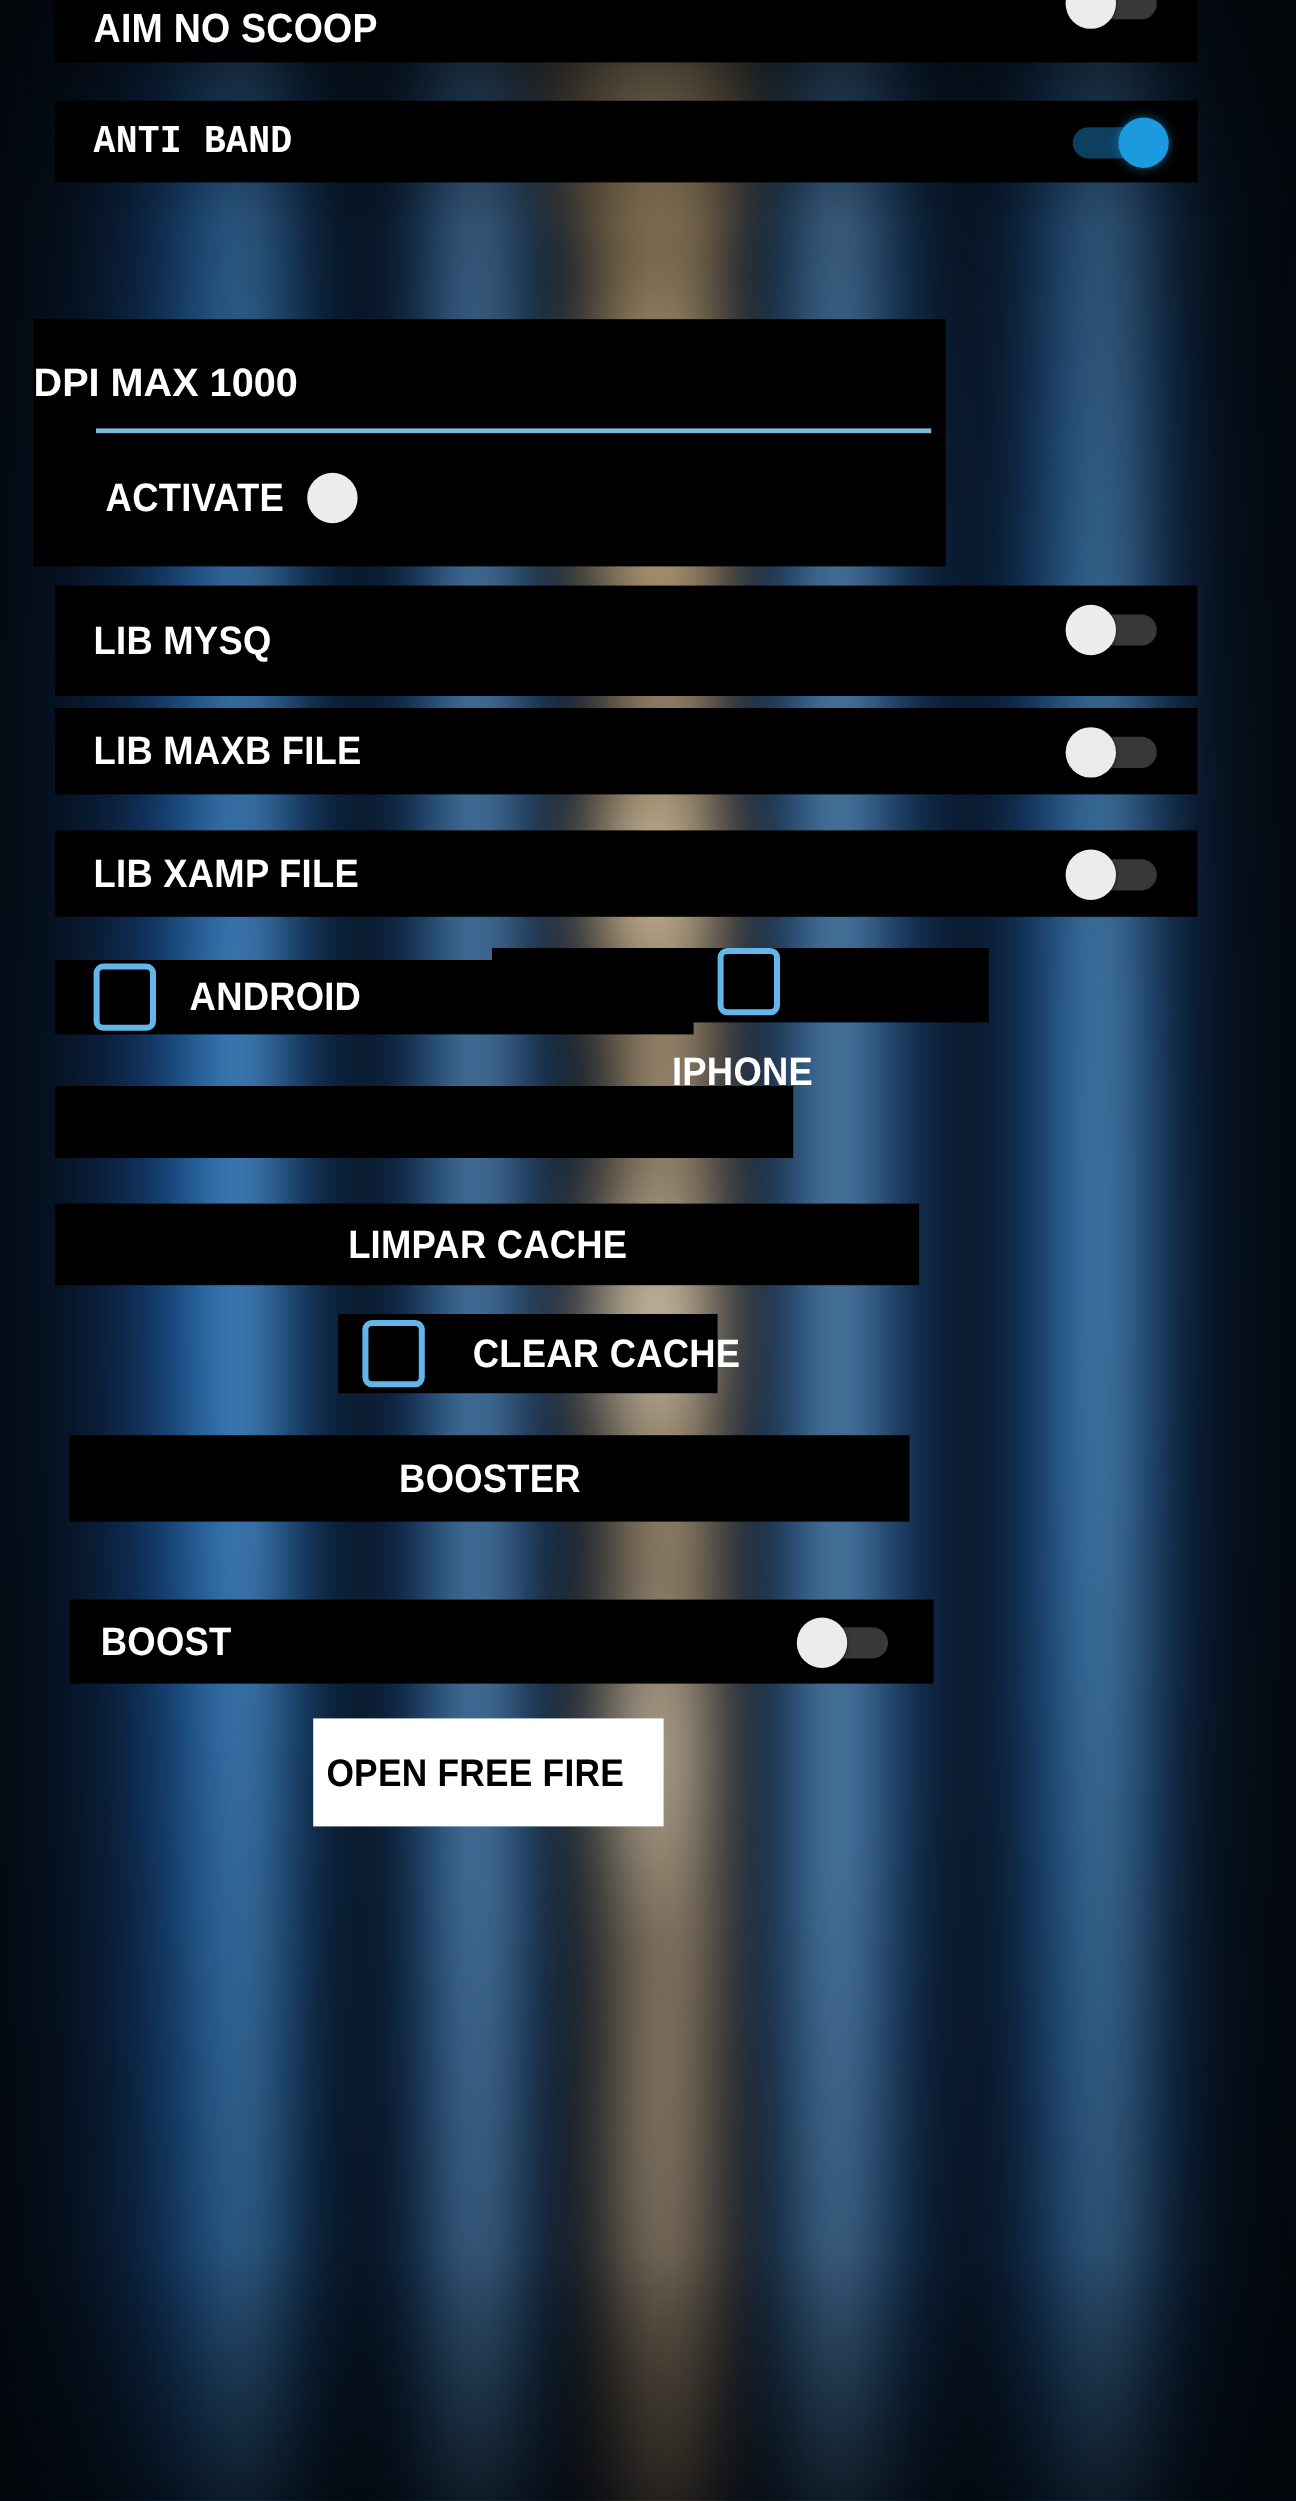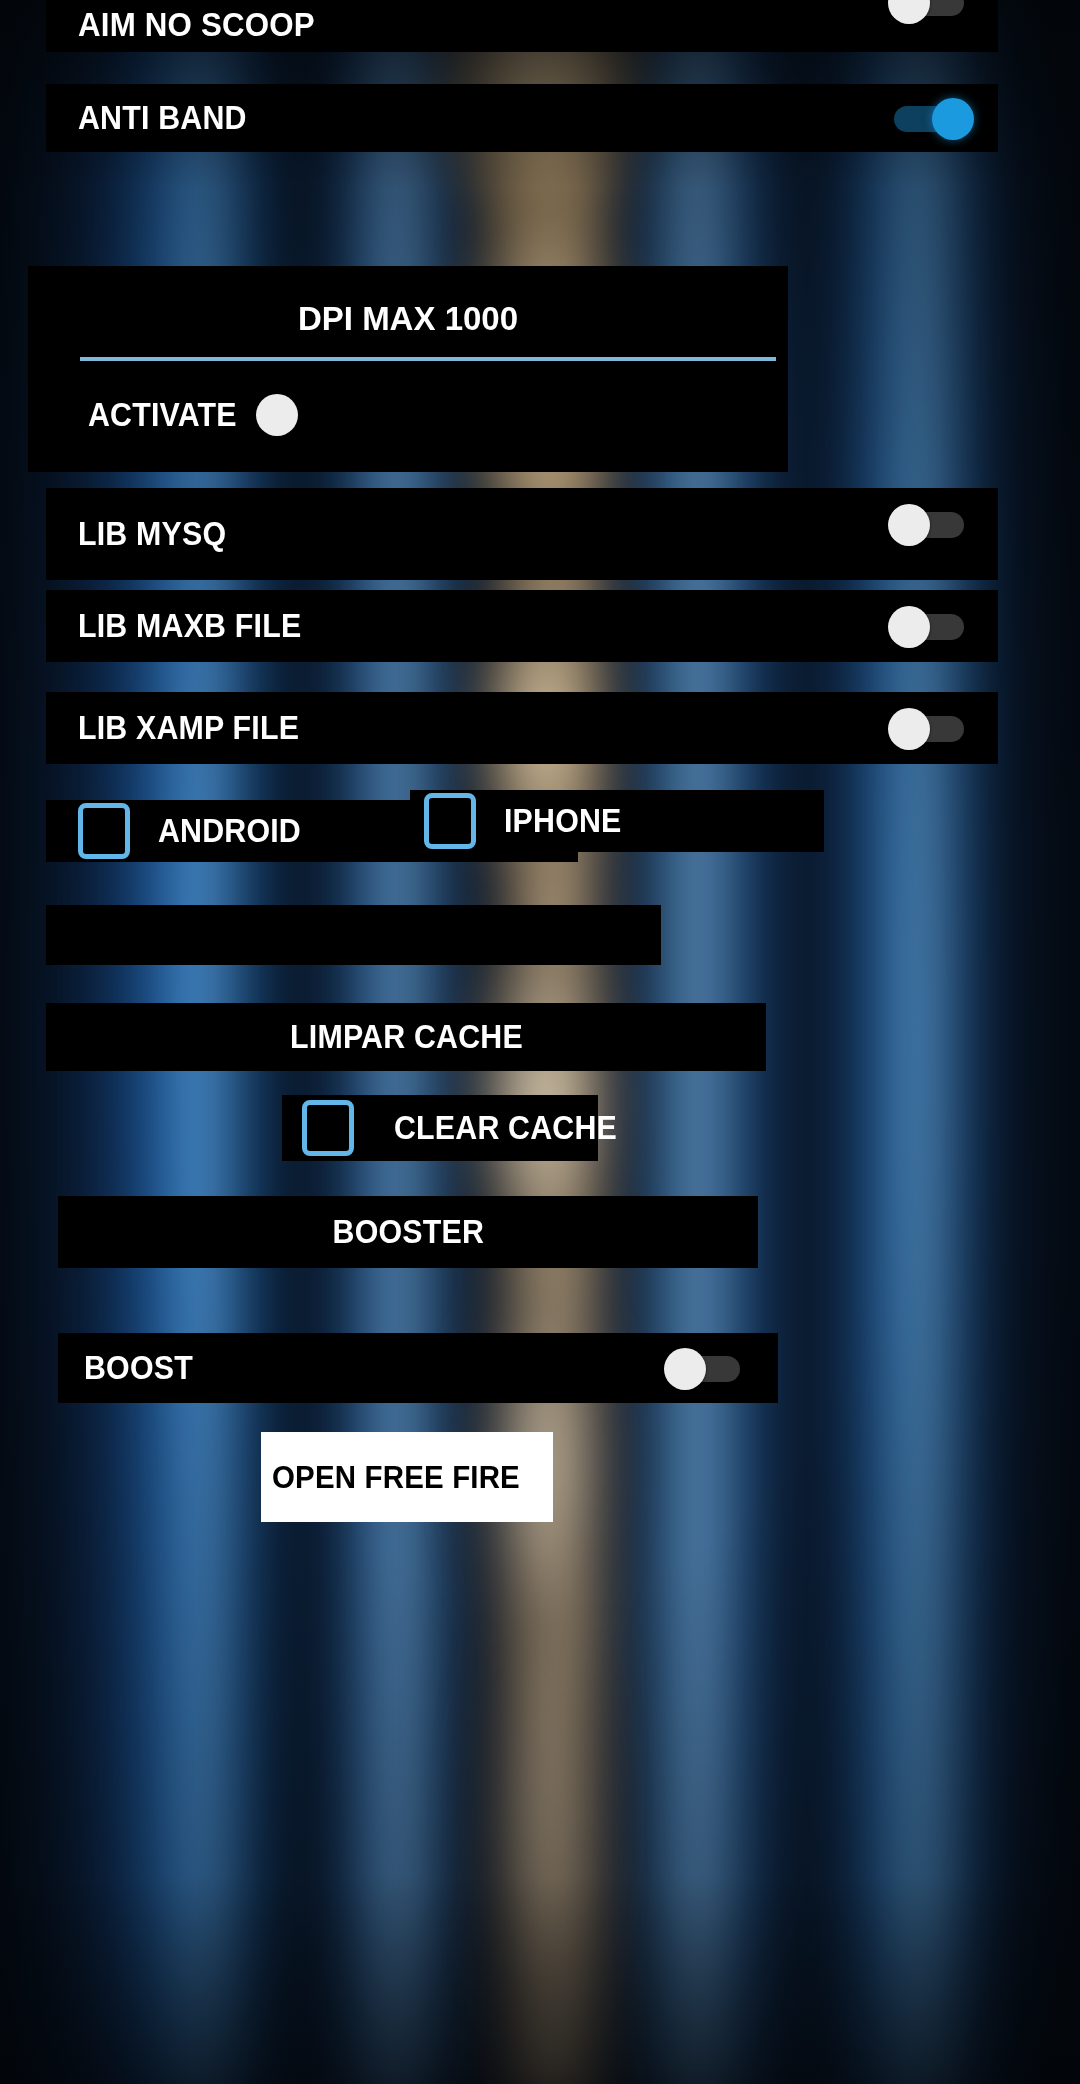--- a/index.html
+++ b/index.html
@@ -116,29 +116,29 @@
   .cbx{
     width:42px;height:46px;flex:none;
     border:5px solid #62b6e8;border-radius:8px;background:transparent;
   }
 
   
   #row-aim      {left:46px;  top:-4px;  width:920px; height:56px;  padding:0 0 0 32px;}
   #row-aim .lbl {font-size:34px;}
   #row-aim .toggle{position:absolute;right:24px;top:-16px;}
 
-  #row-antiband {left:46px;  top:84px;  width:920px; height:68px;  padding:0 0 0 32px;}
+  #row-antiband {left:46px;  top:84px;  width:920px; height:68px;  padding:0 0 0 32px;font-family:Liberation Mono, monospace;}
   #row-antiband .toggle{position:absolute;right:22px;top:12px;}
 
   #row-sens     {left:46px;  top:186px; width:920px; height:68px;  padding:0 0 0 32px;}
   #row-sens .toggle{position:absolute;right:24px;top:12px;}
 
   #panel-dpi    {left:28px;  top:266px; width:760px; height:206px;}
   #dpi-title{
-    position:absolute;left:0;right:0;top:34px;text-align:center;
+    position:absolute;left:0;right:0;top:34px;
     color:#fff;font-size:33px;font-weight:700;
   }
   #dpi-underline{
     position:absolute;left:52px;right:12px;top:91px;height:4px;background:#7fb8d8;
   }
   #dpi-activate{
     position:absolute;left:60px;top:128px;display:flex;align-items:center;gap:0px;
   }
   #dpi-activate .lbl{font-size:33px;}
   #dpi-activate .thumbonly{
@@ -154,21 +154,21 @@
   #row-xamp  {left:46px; top:692px; width:920px; height:72px; padding:0 0 0 32px;}
   #row-xamp .toggle{position:absolute;right:24px;top:14px;}
 
   
   #box-android{
     left:46px; top:800px; width:500px; height:62px;
     padding:0 0 0 32px; gap:28px;
   }
   #box-iphone{
     left:410px; top:790px; width:400px; height:62px;
-    padding:0 0 0 14px; gap:28px;
+    padding:0 0 0 14px; gap:28px;flex-direction:column;
   }
   #box-emu-back{ left:46px; top:905px; width:615px; height:60px; }
   #box-emulator{
     left:205px; top:893px; width:255px; height:62px;
     padding:0 0 0 14px; gap:26px;
   }
 
   #btn-limpar{ left:46px; top:1003px; width:720px; height:68px; justify-content:center;}
   #box-clear{
     left:258px; top:1095px; width:296px; height:66px;

